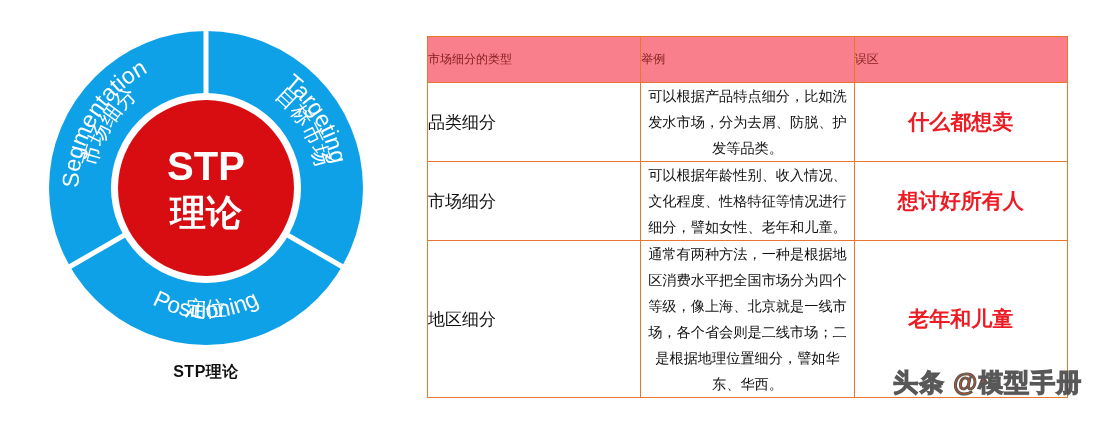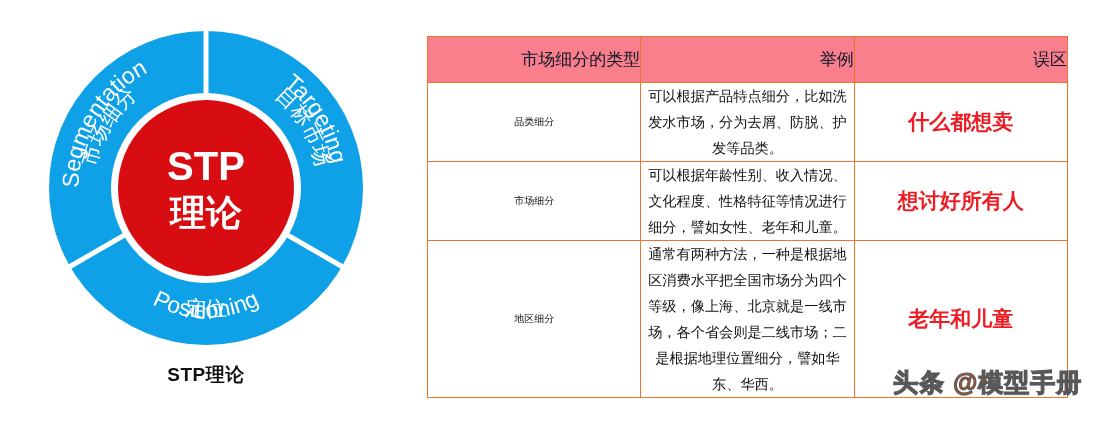--- a/index.html
+++ b/index.html
@@ -12,48 +12,48 @@
   }
   #stage{position:absolute;left:0;top:0;width:1108px;height:422px;}
 
   
   #diagram{position:absolute;left:46px;top:28px;width:320px;height:320px;}
   #diagram svg{display:block;}
 
   #diagram-caption{
     position:absolute;left:46px;top:362px;width:320px;
     text-align:center;
-    font-size:19px;font-weight:bold;color:#111111;
+    font-size:16px;font-weight:bold;color:#111111;
     letter-spacing:0.5px;
     white-space:nowrap;
   }
 
   
   #table-wrap{position:absolute;left:427px;top:36px;width:641px;}
   table.stp{
     border-collapse:collapse;
     width:641px;
     table-layout:fixed;
   }
   table.stp td,table.stp th{
     border:1.5px solid #E8762D;
     padding:0;
     vertical-align:middle;
   }
   thead th{
     background:#FA7F8C;
-    color:#0f172a;
-    font-size:17px;
+    color:#7f1d1d;
+    font-size:12px;
     font-weight:normal;
     height:45px;
-    text-align:right;
+    text-align:left;
   }
   td.type-cell{
-    text-align:center;
-    font-size:10px;
+    text-align:left;
+    font-size:17px;
     color:#111111;
     width:147px;
   }
   td.example-cell{
     text-align:center;
     font-size:14.2px;
     color:#111111;
     line-height:26px;
     padding:3px 4px 3px 5px;
     width:345px;

